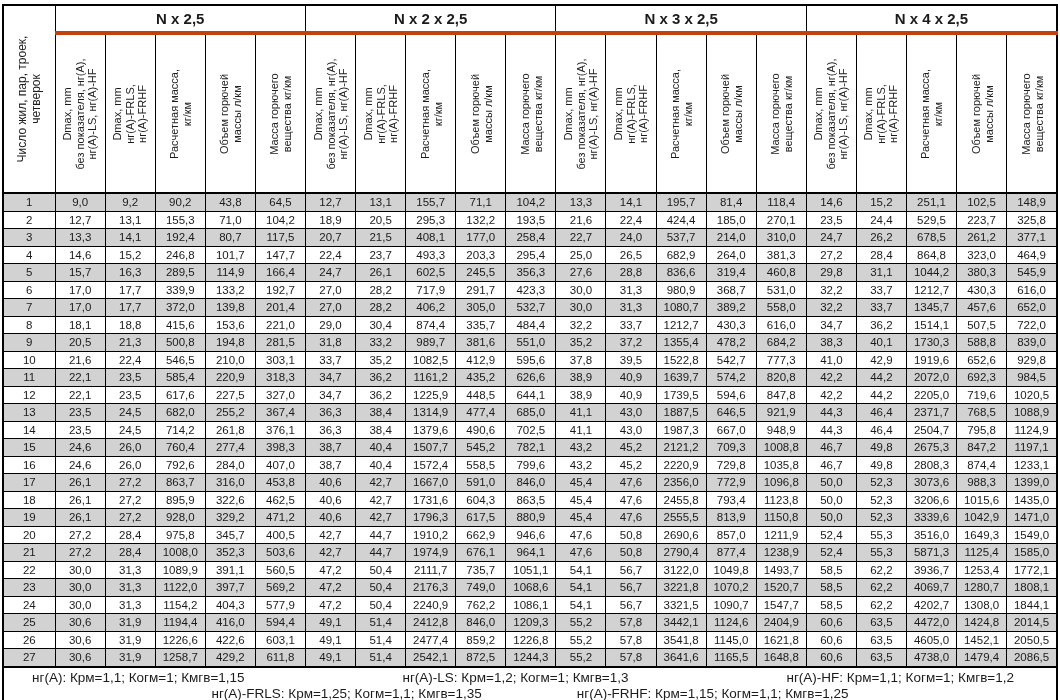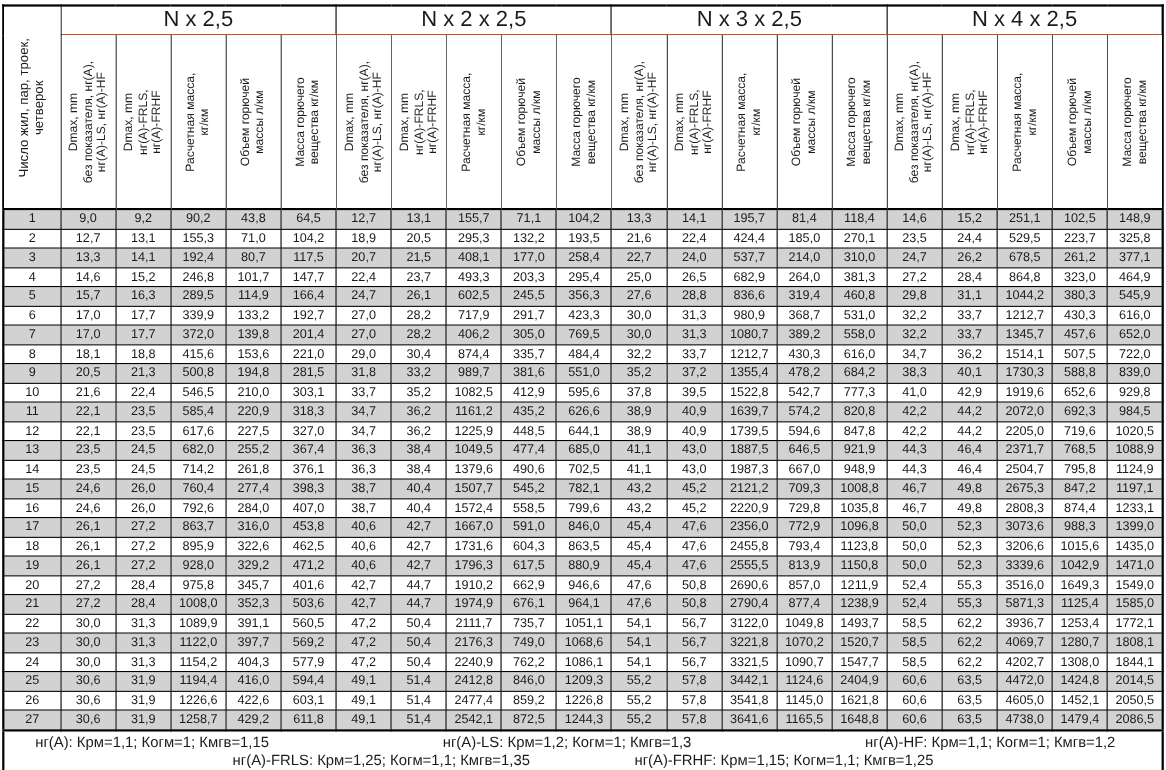--- a/index.html
+++ b/index.html
@@ -1,21 +1,21 @@
 <!DOCTYPE html>
 <html><head>
 <meta charset="utf-8">
 <style>
   html,body { margin:0; padding:0; background:#ffffff; }
   body { width:1060px; height:700px; font-family:"Liberation Sans", sans-serif; color:#1b1b1b; }
   .sheet { padding:4px 2px 0 2px; }
   table.cable { border-collapse:collapse; table-layout:fixed; width:1056px; border:2px solid #000; }
   th, td { border:1px solid #000; padding:0; text-align:center; vertical-align:middle; overflow:hidden; }
   thead th { background:#ffffff; font-weight:normal; }
-  th.group { height:25px; font-size:20px; font-weight:normal; border-bottom:1px solid #c2410c; }
+  th.group { height:25px; font-size:15px; font-weight:bold; border-bottom:4px solid #c2410c; }
   th.corner, th.sub { position:relative; }
   th.sub { height:157px; }
   .vert {
     position:absolute; left:50%; top:50%;
     transform:translate(-50%,-50%) rotate(-90deg);
     white-space:pre-line; text-align:center;
     font-size:11px; line-height:12.5px; width:150px;
   }
   .corner-text { width:178px; font-size:12px; line-height:13.5px; }
   tbody td { height:16.5px; font-size:11.5px; line-height:16.5px; }
@@ -300,21 +300,21 @@
           <td class="rownum">7</td>
           <td class="val">17,0</td>
           <td class="val">17,7</td>
           <td class="val">372,0</td>
           <td class="val">139,8</td>
           <td class="val">201,4</td>
           <td class="val">27,0</td>
           <td class="val">28,2</td>
           <td class="val">406,2</td>
           <td class="val">305,0</td>
-          <td class="val">769,5</td>
+          <td class="val">532,7</td>
           <td class="val">30,0</td>
           <td class="val">31,3</td>
           <td class="val">1080,7</td>
           <td class="val">389,2</td>
           <td class="val">558,0</td>
           <td class="val">32,2</td>
           <td class="val">33,7</td>
           <td class="val">1345,7</td>
           <td class="val">457,6</td>
           <td class="val">652,0</td>
@@ -436,21 +436,21 @@
         </tr>
         <tr>
           <td class="rownum">13</td>
           <td class="val">23,5</td>
           <td class="val">24,5</td>
           <td class="val">682,0</td>
           <td class="val">255,2</td>
           <td class="val">367,4</td>
           <td class="val">36,3</td>
           <td class="val">38,4</td>
-          <td class="val">1049,5</td>
+          <td class="val">1314,9</td>
           <td class="val">477,4</td>
           <td class="val">685,0</td>
           <td class="val">41,1</td>
           <td class="val">43,0</td>
           <td class="val">1887,5</td>
           <td class="val">646,5</td>
           <td class="val">921,9</td>
           <td class="val">44,3</td>
           <td class="val">46,4</td>
           <td class="val">2371,7</td>
@@ -594,21 +594,21 @@
           <td class="val">3339,6</td>
           <td class="val">1042,9</td>
           <td class="val">1471,0</td>
         </tr>
         <tr>
           <td class="rownum">20</td>
           <td class="val">27,2</td>
           <td class="val">28,4</td>
           <td class="val">975,8</td>
           <td class="val">345,7</td>
-          <td class="val">401,6</td>
+          <td class="val">400,5</td>
           <td class="val">42,7</td>
           <td class="val">44,7</td>
           <td class="val">1910,2</td>
           <td class="val">662,9</td>
           <td class="val">946,6</td>
           <td class="val">47,6</td>
           <td class="val">50,8</td>
           <td class="val">2690,6</td>
           <td class="val">857,0</td>
           <td class="val">1211,9</td>

